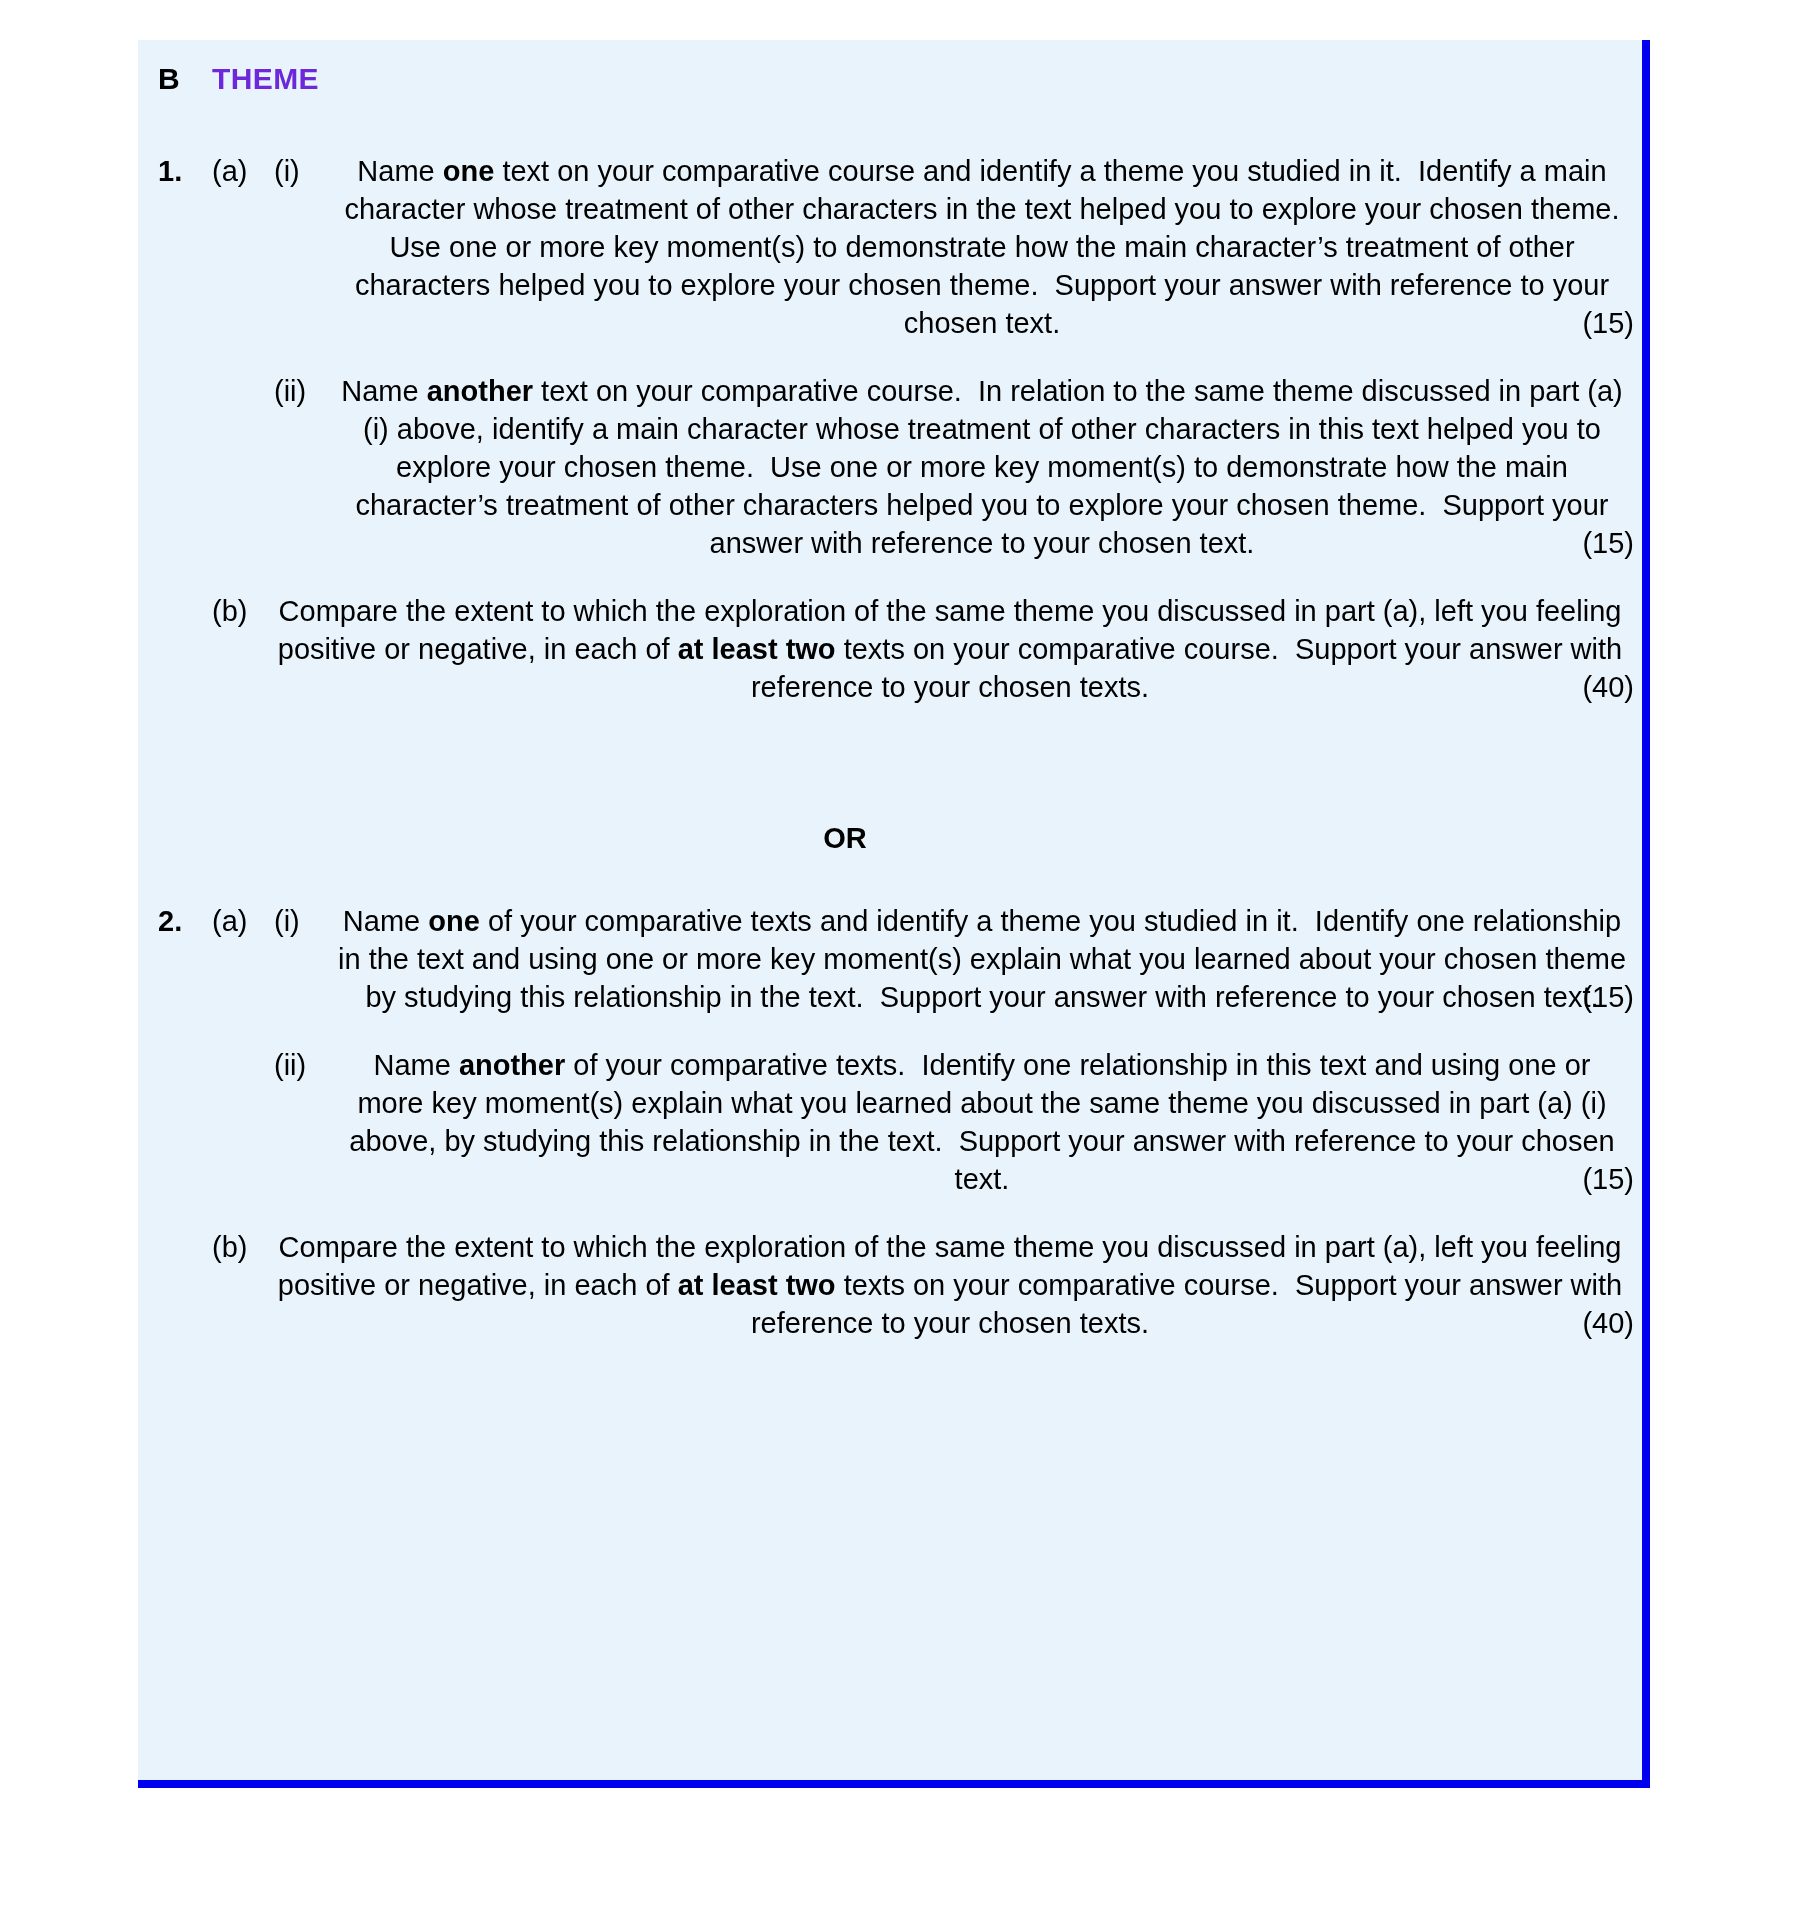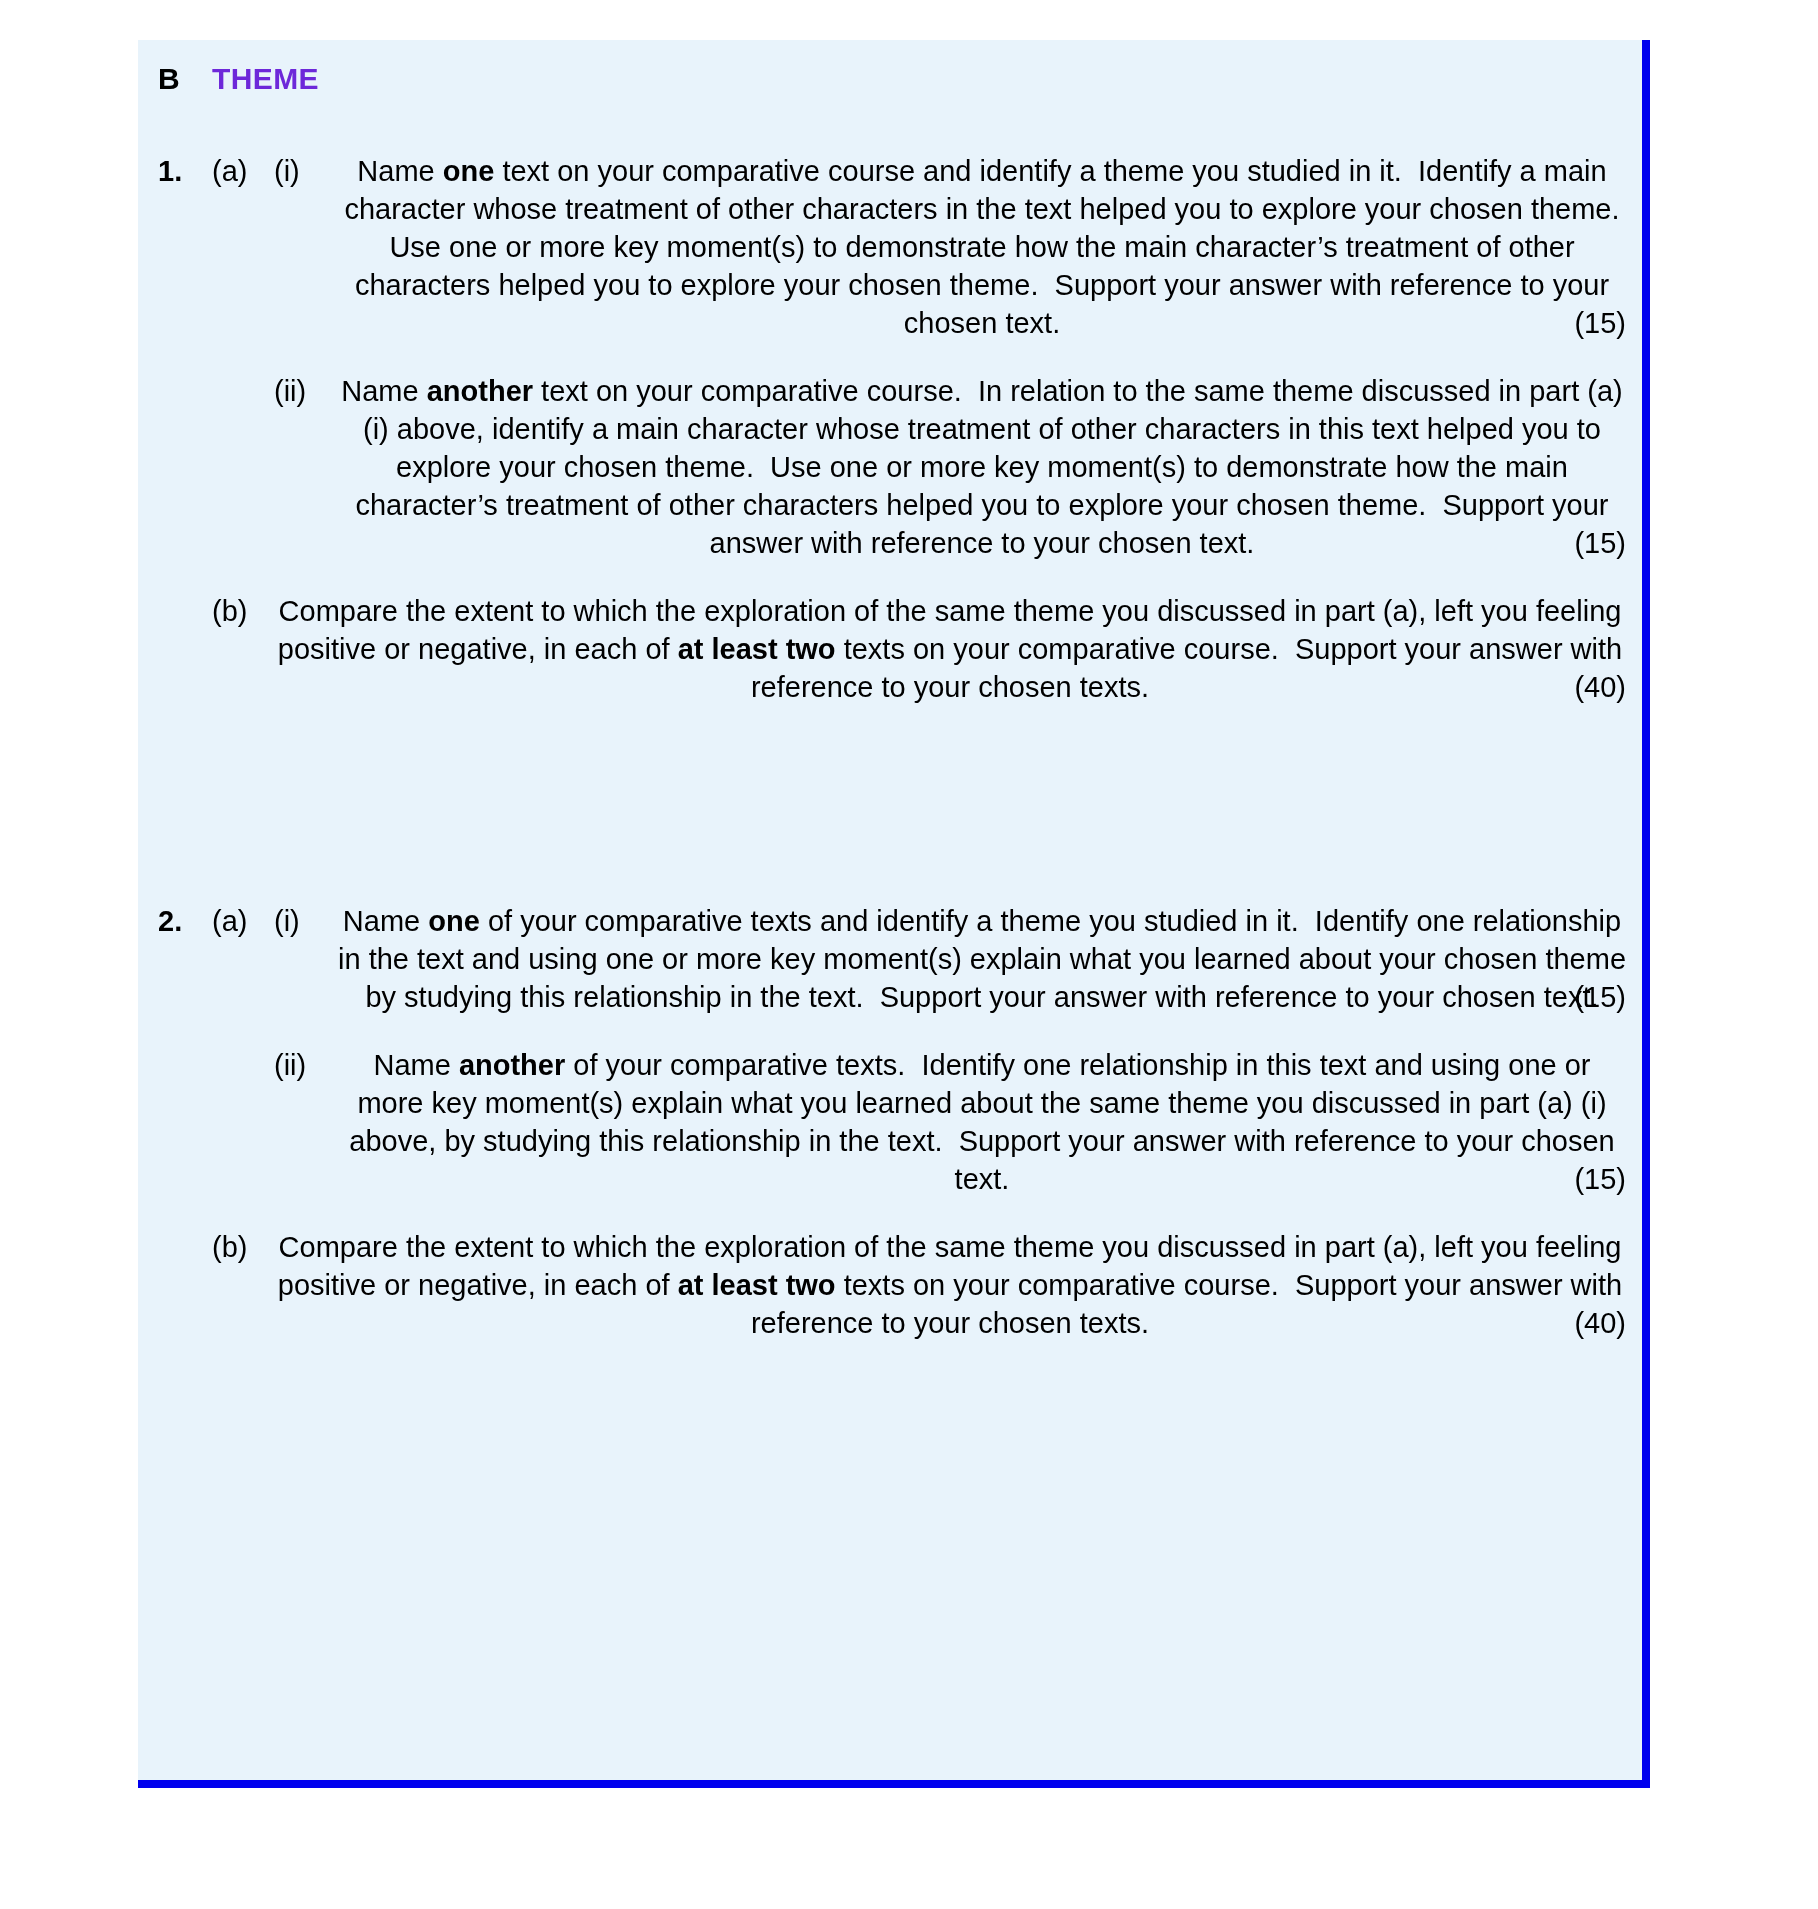--- a/index.html
+++ b/index.html
@@ -117,21 +117,21 @@
     font-size: 29px;
     line-height: 38px;
     color: #000000;
     text-align: center;
     white-space: pre-wrap;
   }
   .qtext b { font-weight: bold; }
 
   .marks {
     position: absolute;
-    right: 16px;
+    right: 8px;
     font-size: 29px;
     line-height: 38px;
     color: #000000;
   }
 
   .or-divider {
     position: absolute;
     left: 0;
     width: 100%;
     text-align: center;
@@ -179,20 +179,21 @@
         <div class="qrow">
           <div class="qnum"></div>
           <div class="qletter">(b)</div>
           <div class="qbody">
             <div class="qtext">Compare the extent to which the exploration of the same theme you discussed in part (a), left you feeling positive or negative, in each of <b>at least two</b> texts on your comparative course.  Support your answer with reference to your chosen texts.</div>
             <div class="marks" style="top: 76px;">(40)</div>
           </div>
         </div>
       </div>
 
+      <div class="or-divider" style="top:782px;">OR</div>
 
       <div class="question" id="q2" style="top:862px;">
 
         <div class="qrow" style="margin-bottom:30px;">
           <div class="qnum">2.</div>
           <div class="qletter">(a)</div>
           <div class="qroman">(i)</div>
           <div class="qbody">
             <div class="qtext">Name <b>one</b> of your comparative texts and identify a theme you studied in it.  Identify one relationship in the text and using one or more key moment(s) explain what you learned about your chosen theme by studying this relationship in the text.  Support your answer with reference to your chosen text.</div>
             <div class="marks" style="top: 76px;">(15)</div>

